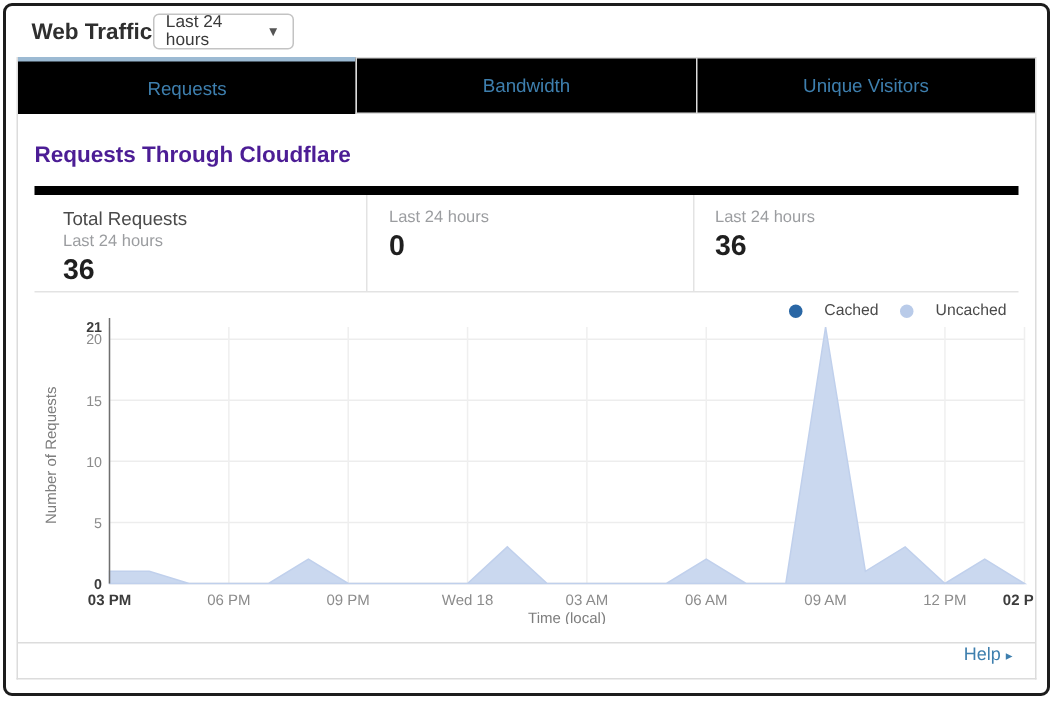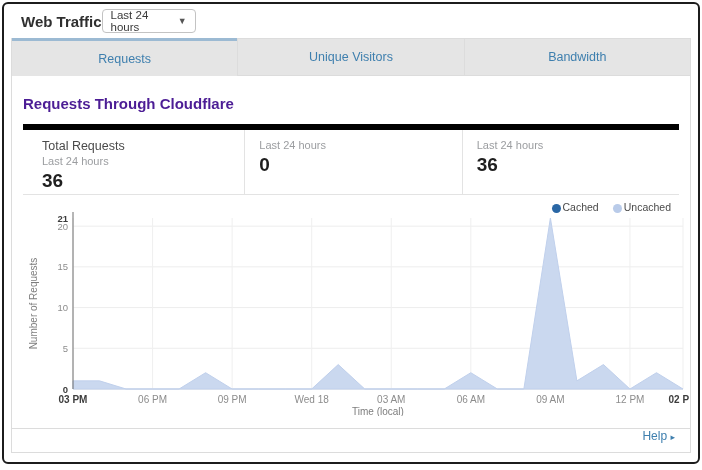--- a/index.html
+++ b/index.html
@@ -12,39 +12,39 @@
   .range-select { width:94px; height:24px; border:1px solid #c3c3c3; border-radius:4px; background:#fff;
                   display:flex; align-items:center; justify-content:space-between; padding:0 8px; cursor:pointer; }
   .range-select .val { font-size:11.5px; color:#3a3a3a; }
   .range-select .caret { font-size:9px; color:#555; }
 
   
   .panel { margin:0 7px; height:415px; position:relative; background:#fff;
            border-left:1px solid #dcdcdc; border-right:1px solid #dcdcdc; border-bottom:1px solid #dcdcdc; }
   .tabs { display:flex; height:38px; }
   .tab { flex:1; display:flex; align-items:center; justify-content:center; font-size:12.5px; color:#3e7fae;
-         background:#e5e5e5; border-top:1px solid #dcdcdc; border-bottom:1px solid #dcdcdc; cursor:pointer; }
+         background:#000000; border-top:1px solid #dcdcdc; border-bottom:1px solid #dcdcdc; cursor:pointer; }
   .tab + .tab { border-left:1px solid #dcdcdc; }
   .tab.active { border-top:3px solid #9cbad3; border-bottom:none; }
 
   .section-title { padding:19px 11px 12px 11px; font-size:15px; font-weight:bold; color:#4c1d95; }
 
   
   .stats { margin:0 11px; display:flex; border-top:6px solid #000000; border-bottom:1px solid #e3e3e3; height:71px; }
   .stat-cell { flex:1; padding:9px 0 0 14px; }
   .stat-cell:first-child { padding-left:19px; }
   .stat-cell + .stat-cell { border-left:1px solid #e3e3e3; }
   .stat-label { font-size:12.5px; color:#4a4a4a; margin-bottom:2px; }
   .stat-sub { font-size:11px; color:#9b9da0; margin-bottom:3px; }
   .stat-value { font-size:19px; font-weight:bold; color:#1f1f1f; }
 
   
   .chart-wrap { margin:5px 11px 0 11px; position:relative; height:218px; }
   .legend { position:absolute; top:1px; right:8px; display:flex; gap:14px; align-items:center; }
-  .legend-item { display:flex; align-items:flex-end; gap:2px; }
+  .legend-item { display:flex; align-items:center; gap:15px; }
   .legend-dot { width:9px; height:9px; border-radius:50%; }
   .legend-label { font-size:10.5px; color:#4a4a4a; }
   svg text { font-family:"Liberation Sans", sans-serif; }
 
   
   .footer { position:absolute; left:0; right:0; bottom:0; height:24px; border-top:1px solid #dcdcdc;
             display:flex; justify-content:flex-end; padding-right:15px; }
   .help-link { font-size:12px; color:#3e7fae; cursor:pointer; }
   .help-link .arrow { font-size:9px; }
 </style>
@@ -61,24 +61,24 @@
     </div>
   </div>
 
   <div class="panel">
 
     <div class="tabs">
       <div class="tab active">
         <span>Requests</span>
       </div>
       <div class="tab">
-        <span>Unique Visitors</span>
+        <span>Bandwidth</span>
       </div>
       <div class="tab">
-        <span>Bandwidth</span>
+        <span>Unique Visitors</span>
       </div>
     </div>
 
     <div class="section-title">Requests Through Cloudflare</div>
 
     <div class="stats">
       <div class="stat-cell">
         <div class="stat-label">Total Requests</div>
         <div class="stat-sub">Last 24 hours</div>
         <div class="stat-value">36</div>

